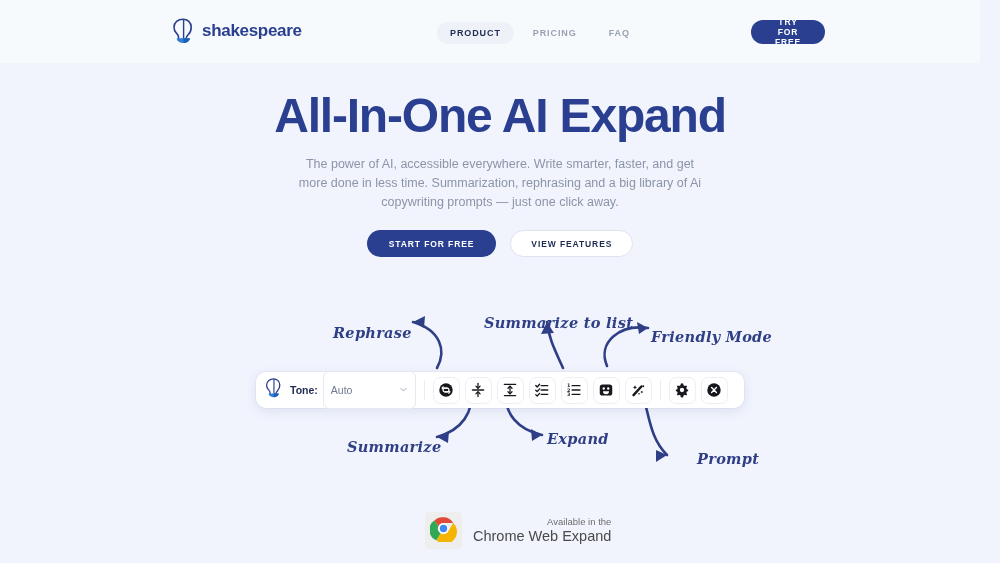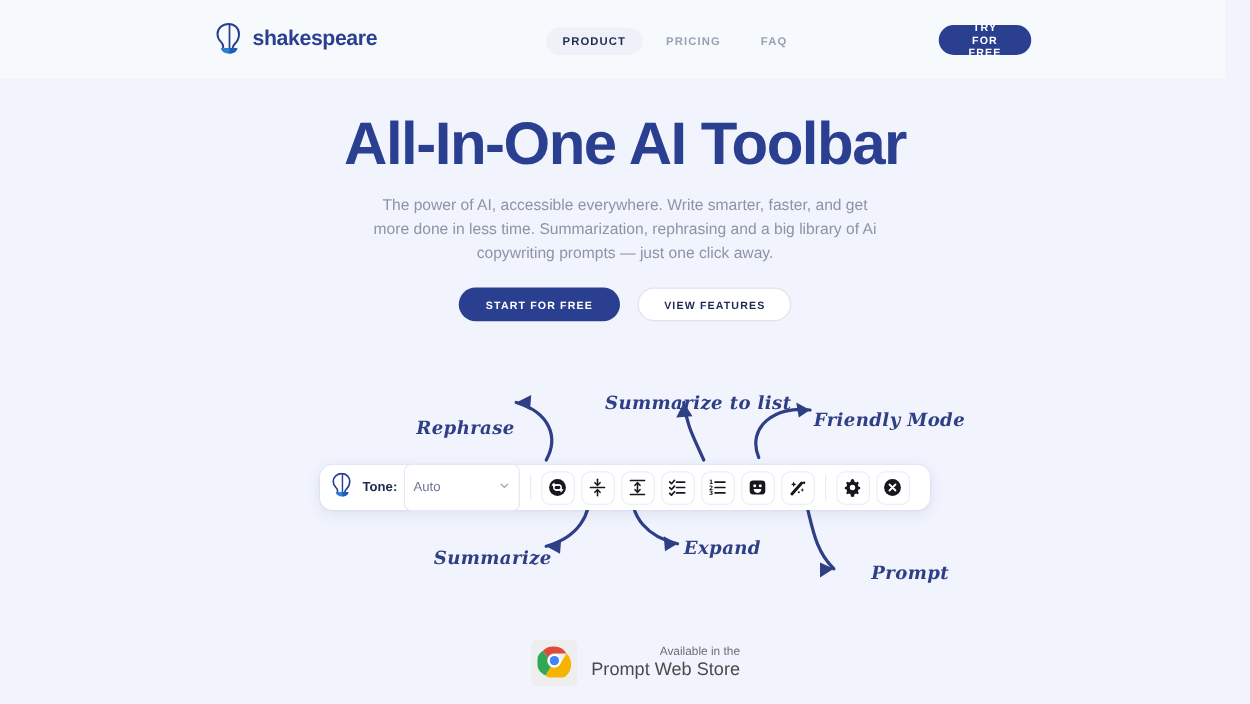--- a/index.html
+++ b/index.html
@@ -142,21 +142,21 @@
 
   <nav class="nav">
     <div class="nav-item active">PRODUCT</div>
     <div class="nav-item">PRICING</div>
     <div class="nav-item">FAQ</div>
   </nav>
 
   <button class="try-btn">TRY FOR FREE</button>
 </div>
 
-<h1 class="hero-title">All-In-One AI Toolbar</h1>
+<h1 class="hero-title">All-In-One AI Expand</h1>
 <p class="hero-sub">The power of AI, accessible everywhere. Write smarter, faster, and get more done in less time. Summarization, rephrasing and a big library of Ai copywriting prompts — just one click away.</p>
 
 <div class="hero-cta">
   <button class="btn-primary">START FOR FREE</button>
   <button class="btn-outline">VIEW FEATURES</button>
 </div>
 
 <svg class="anno-svg" viewBox="0 0 1000 200">
   <g fill="none" stroke="#2f3f86" stroke-width="2.6" stroke-linecap="round">
 
@@ -176,21 +176,21 @@
 
     <path d="M413 42 l12 -6 l-1 12 z"></path>
     <path d="M547 42 l7 11 l-13 1 z"></path>
     <path d="M648 48 l-11 -6 l2 12 z"></path>
     <path d="M437 157 l12 -6 l-1 12 z"></path>
     <path d="M542 155 l-11 -6 l1 12 z"></path>
     <path d="M667 175 l-11 -5 l0 12 z"></path>
   </g>
 </svg>
 
-<div class="anno-label" style="left:333px; top:334px;">Rephrase</div>
+<div class="anno-label" style="left:333px; top:324px;">Rephrase</div>
 <div class="anno-label" style="left:484px; top:314px;">Summarize to list</div>
 <div class="anno-label" style="left:651px; top:328px;">Friendly Mode</div>
 <div class="anno-label" style="left:347px; top:438px;">Summarize</div>
 <div class="anno-label" style="left:547px; top:430px;">Expand</div>
 <div class="anno-label" style="left:678px; top:450px;margin-left:19px;">Prompt</div>
 
 <div class="toolbar">
 
   <span>
     <svg class="tb-logo" viewBox="0 0 22 26">
@@ -327,15 +327,15 @@
         <path d="M24 4a20 20 0 0 1 17.3 10H24a10 10 0 0 0-9.1 5.9L7.6 9.9A20 20 0 0 1 24 4z" fill="#e04a3a"></path>
         <path d="M7.6 9.9l7.3 10A10 10 0 0 0 19 32.8L11.6 45A20 20 0 0 1 7.6 9.9z" fill="#31a853"></path>
         <path d="M41.3 14A20 20 0 0 1 11.6 45l7.4-12.2A10 10 0 0 0 33 27.9L41.3 14z" fill="#f5b400"></path>
         <circle cx="24" cy="24" r="9.4" fill="#fff"></circle>
         <circle cx="24" cy="24" r="6.6" fill="#4285f4"></circle>
       </svg>
     </span>
   </div>
   <div class="chrome-txt">
     <div class="chrome-small">Available in the</div>
-    <div class="chrome-big">Prompt Web Store</div>
+    <div class="chrome-big">Chrome Web Expand</div>
   </div>
 </div>
 
 </body></html>

